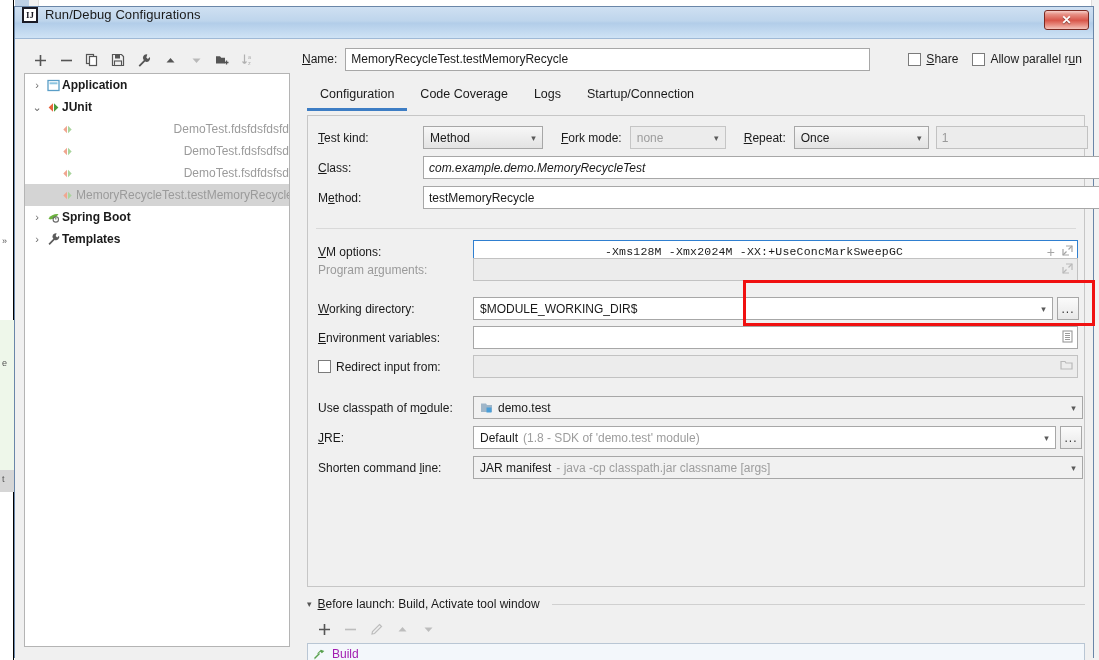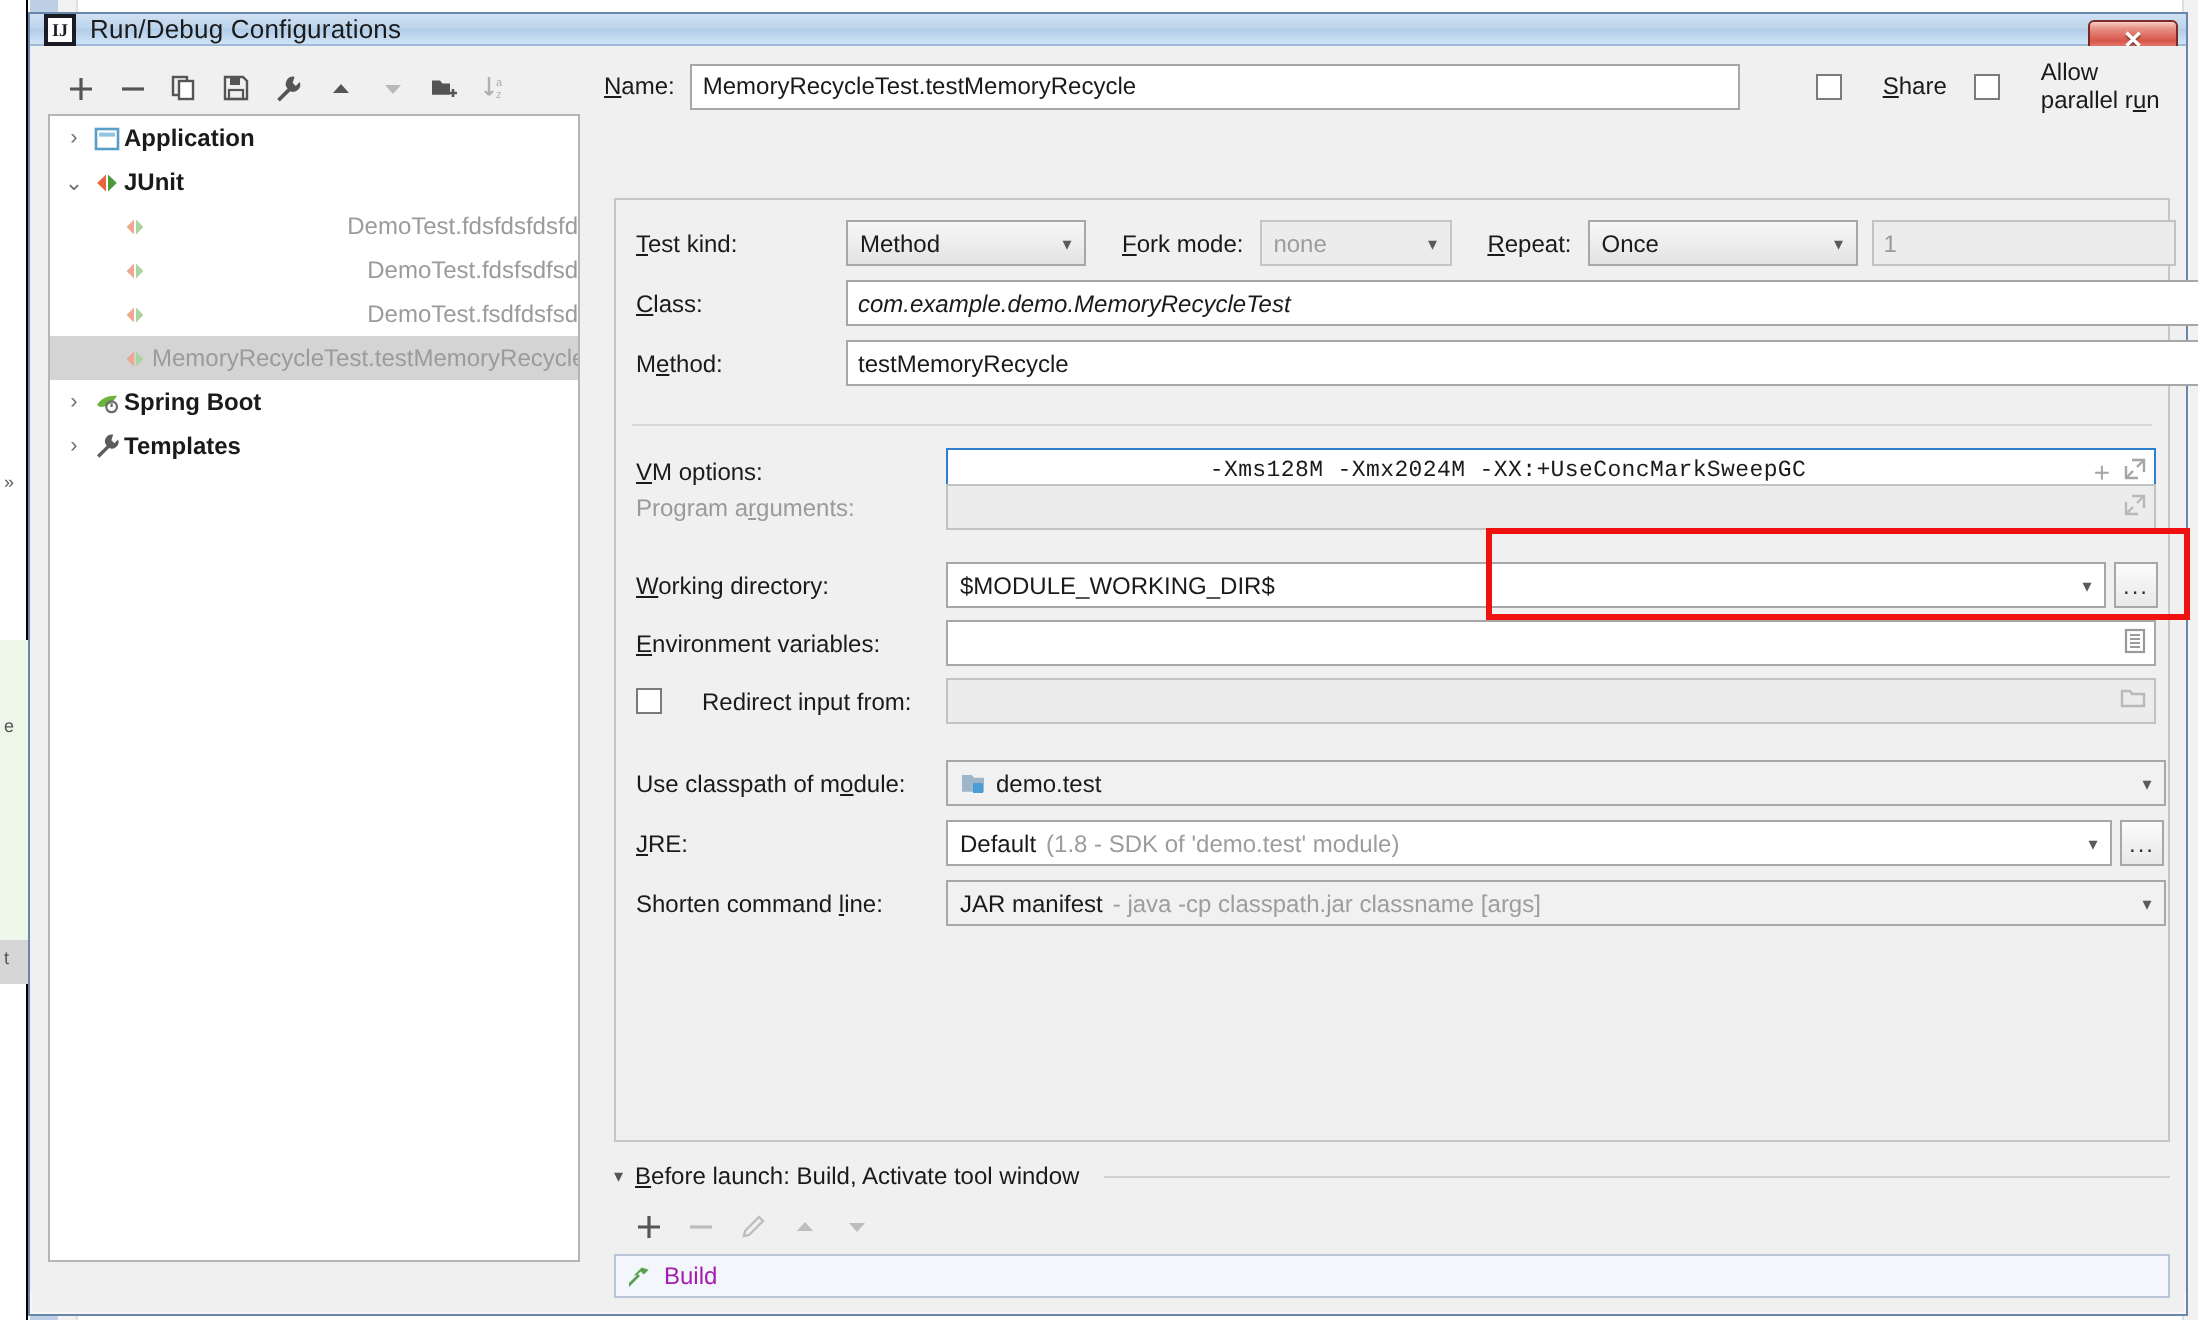--- a/index.html
+++ b/index.html
@@ -29,21 +29,21 @@
   #dialog {
     position: absolute; left: 14px; top: 6px;
     width: 1080px; height: 652px;
     background: #f0f0f0;
     border: 1px solid #6a86a8;
     box-shadow: 0 0 0 1px rgba(255,255,255,.4) inset;
   }
 
   
   #titlebar {
-    height: 16px; width: 100%;
+    height: 32px; width: 100%;
     background: linear-gradient(to bottom, #cfe0f2 0%, #bed5ec 45%, #b2cde9 52%, #cfe3f5 100%);
     border-bottom: 1px solid #9fb9d6;
     display: flex; align-items: flex-start; position: relative;
   }
   .ij-logo {
     width: 16px; height: 16px; margin-left: 7px; margin-right: 7px;
     background: #ffffff; border: 2px solid #1b1b25;
     display: flex; align-items: center; justify-content: center;
     font-size: 9px; font-weight: bold; color: #1b1b25;
     font-family: "Liberation Serif", serif; line-height: 1; flex: none;
@@ -97,21 +97,21 @@
   
   #name-row { display: flex; align-items: center; height: 24px; }
   #name-label { font-size: 12px; color: #1a1a1a; margin-right: 8px; }
   .ul { text-decoration: underline; }
   #name-input {
     flex: none; width: 525px; height: 23px;
     border: 1px solid #a7a7a7; background: #fff;
     font-family: "Liberation Sans", sans-serif; font-size: 12px;
     color: #1a1a1a; padding: 0 5px; outline: none;
   }
-  .cbx-wrap { display: flex; align-items: center; gap: 20px; cursor: pointer; font-size: 12px; color:#1a1a1a; }
+  .cbx-wrap { display: flex; align-items: center; gap: 5px; cursor: pointer; font-size: 12px; color:#1a1a1a; }
   .cbx {
     width: 13px; height: 13px; border: 1px solid #7b7b7b; background: #fff;
     flex: none; display: flex; align-items: center; justify-content: center;
     font-size: 10px; color: #222; line-height: 1;
   }
 
   
   #tabs { display: flex; align-items: flex-end; height: 30px; margin-top: 9px; padding-left: 5px; }
   .tab {
     padding: 4px 13px 7px 13px; font-size: 12.5px; color: #1a1a1a; cursor: pointer;
@@ -366,20 +366,26 @@
         <div style="margin-left:38px" class="cbx-wrap">
           <span class="cbx"></span>
           <span><span class="ul">S</span>hare</span>
         </div>
         <div style="margin-left:14px" class="cbx-wrap">
           <span class="cbx"></span>
           <span>Allow parallel r<span class="ul">u</span>n</span>
         </div>
       </div>
 
+      <div id="tabs">
+        <div class="tab active">Configuration</div>
+        <div class="tab">Code Coverage</div>
+        <div class="tab">Logs</div>
+        <div class="tab">Startup/Connection</div>
+      </div>
 
       <div id="content">
 
         <div class="frow" style="left:10px; top:10px;">
           <span class="flabel" style="width:105px"><span class="ul">T</span>est kind:</span>
           <div class="combo btnstyle" style="width:120px">
             <span>Method</span>
             <span class="arrow">▾</span>
           </div>
           <span class="flabel" style="margin-left:18px"><span class="ul">F</span>ork mode:</span>

